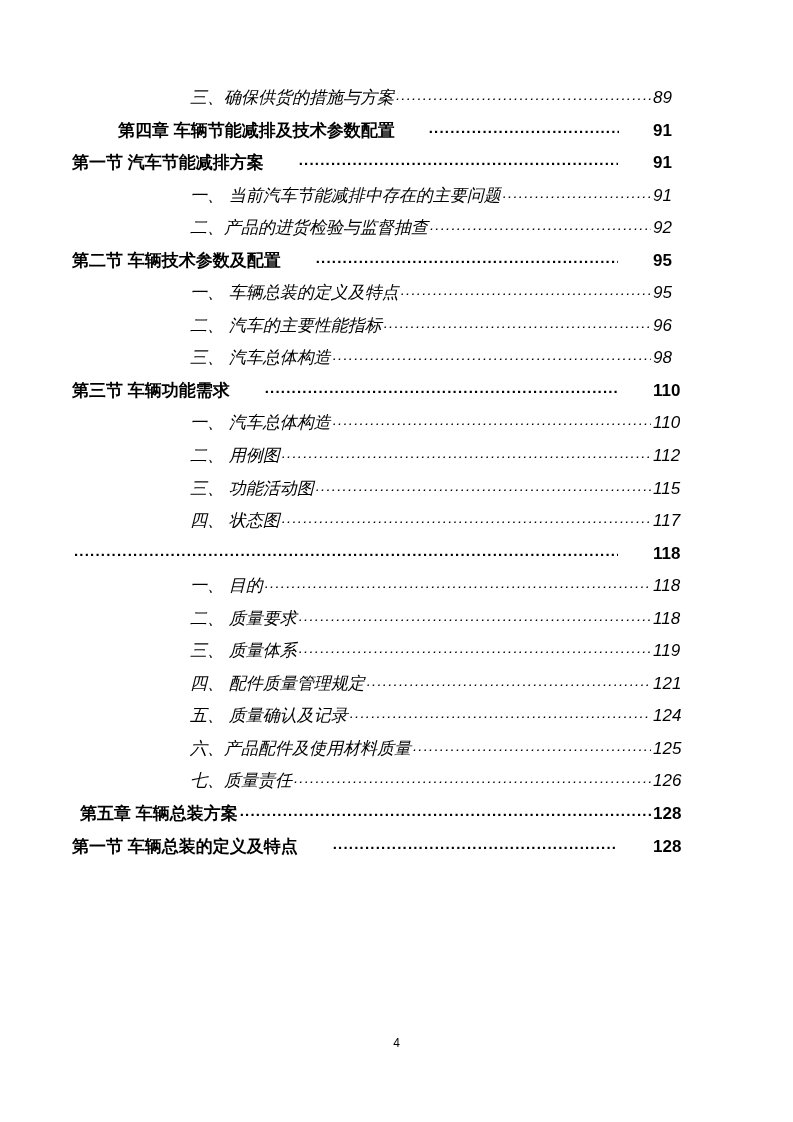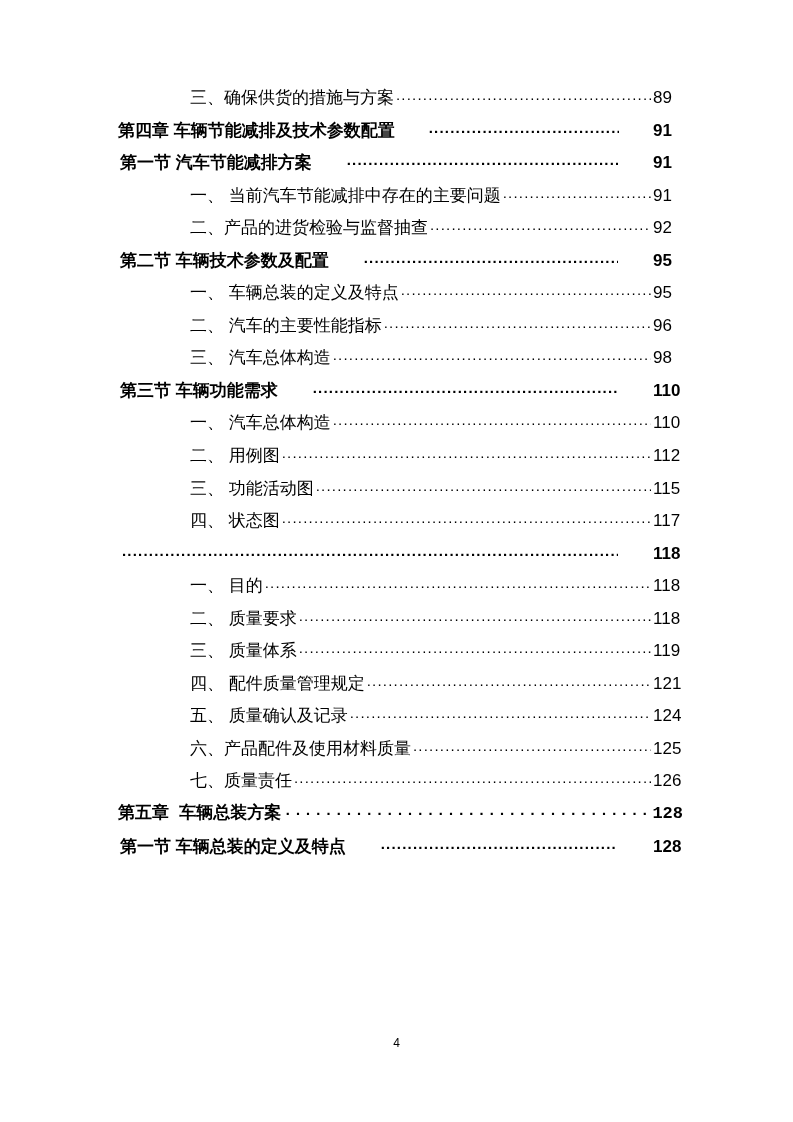--- a/index.html
+++ b/index.html
@@ -49,23 +49,23 @@
     font-size: 15px;
     color: #000000;
   }
   .toc-row .page-no {
     flex: 0 0 auto;
     text-align: left;
     min-width: 30px;
   }
   
   .lvl-chapter { padding-left: 118px; font-weight: bold; gap: 32px; }
-  .lvl-chapter-plain { padding-left: 118px; font-weight: bold; font-family: Liberation Mono, monospace; }
-  .lvl-section { padding-left: 120px; font-weight: bold; gap: 33px; }
-  .lvl-sub     { padding-left: 190px; font-weight: normal; }
+  .lvl-chapter-plain { padding-left: 80px; font-weight: bold; }
+  .lvl-section { padding-left: 72px; font-weight: bold; gap: 33px; }
+  .lvl-sub     { padding-left: 190px; font-weight: normal; font-style: italic; }
 
   .bold { font-weight: bold; }
 
   .footer {
     position: absolute;
     left: 0;
     top: 1036px;
     width: 793px;
     text-align: center;
     font-size: 12px;

